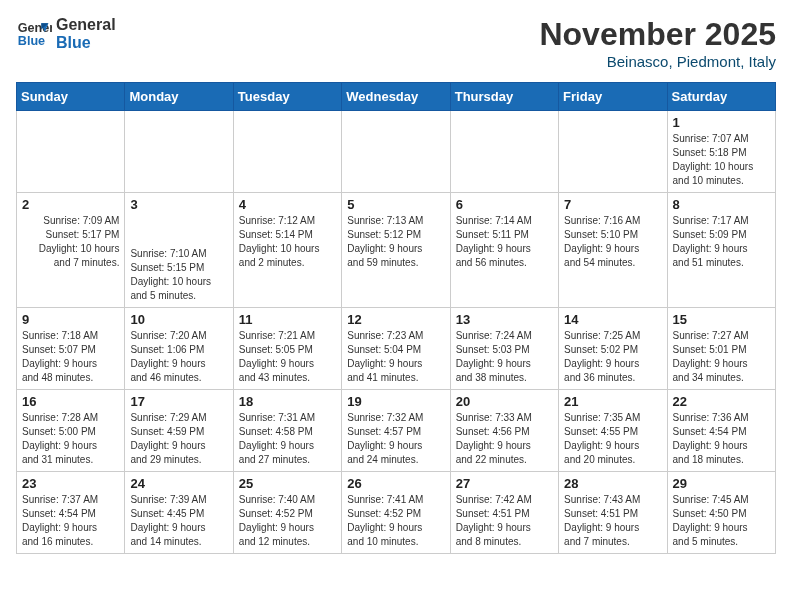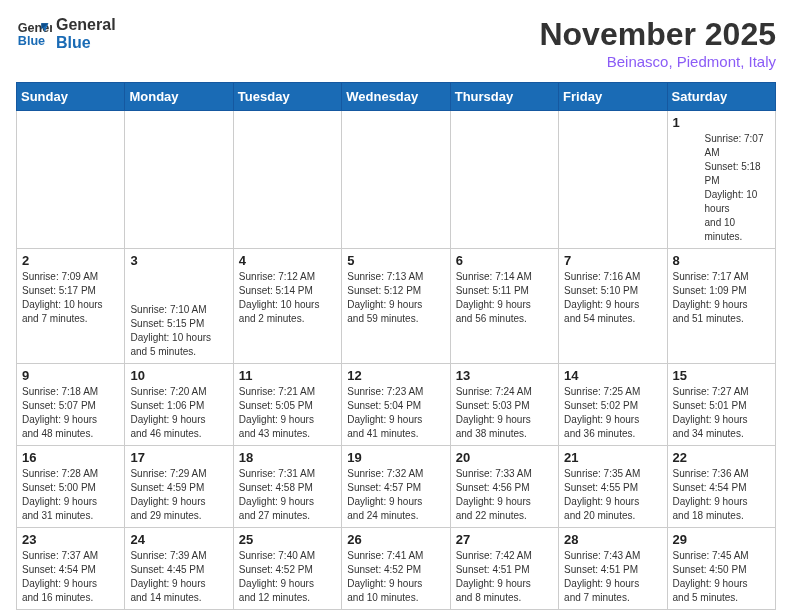--- a/index.html
+++ b/index.html
@@ -28,21 +28,21 @@
     .title-area {
       text-align: right;
     }
     .month-title {
       font-size: 32px;
       font-weight: bold;
       color: #333;
     }
     .location {
       font-size: 15px;
-      color: #8b5cf6;
+      color: #0c4a6e;
     }
     .calendar {
       width: 100%;
       border-collapse: collapse;
       border: 1px solid #ccc;
     }
     .calendar th {
       background-color: #1a6bb5;
       color: #fff;
       font-size: 13px;
@@ -109,30 +109,30 @@
   <tbody id="calendar-body">
   <tr>
         <td></td>
         <td></td>
         <td></td>
         <td></td>
         <td></td>
         <td></td>
         <td>
           <span class="day-number">1</span>
-          <div class="day-info" style="white-space: pre-line; margin-left: 32px;">Sunrise: 7:07 AM
+          <div class="day-info" style="white-space: pre-line;">Sunrise: 7:07 AM
 Sunset: 5:18 PM
 Daylight: 10 hours
 and 10 minutes.</div>
         </td>
       </tr>
       <tr>
         <td>
           <span class="day-number">2</span>
-          <div class="day-info" style="white-space: pre-line;">Sunrise: 7:09 AM
+          <div class="day-info" style="white-space: pre-line; text-align: right;">Sunrise: 7:09 AM
 Sunset: 5:17 PM
 Daylight: 10 hours
 and 7 minutes.</div>
         </td>
         <td>
           <span class="day-number">3</span>
           <div class="day-info" style="white-space: pre-line; margin-top: 35px;">Sunrise: 7:10 AM
 Sunset: 5:15 PM
 Daylight: 10 hours
 and 5 minutes.</div>
@@ -161,21 +161,21 @@
         <td>
           <span class="day-number">7</span>
           <div class="day-info" style="white-space: pre-line;">Sunrise: 7:16 AM
 Sunset: 5:10 PM
 Daylight: 9 hours
 and 54 minutes.</div>
         </td>
         <td>
           <span class="day-number">8</span>
           <div class="day-info" style="white-space: pre-line;">Sunrise: 7:17 AM
-Sunset: 1:09 PM
+Sunset: 5:09 PM
 Daylight: 9 hours
 and 51 minutes.</div>
         </td>
       </tr>
       <tr>
         <td>
           <span class="day-number">9</span>
           <div class="day-info" style="white-space: pre-line;">Sunrise: 7:18 AM
 Sunset: 5:07 PM
 Daylight: 9 hours

